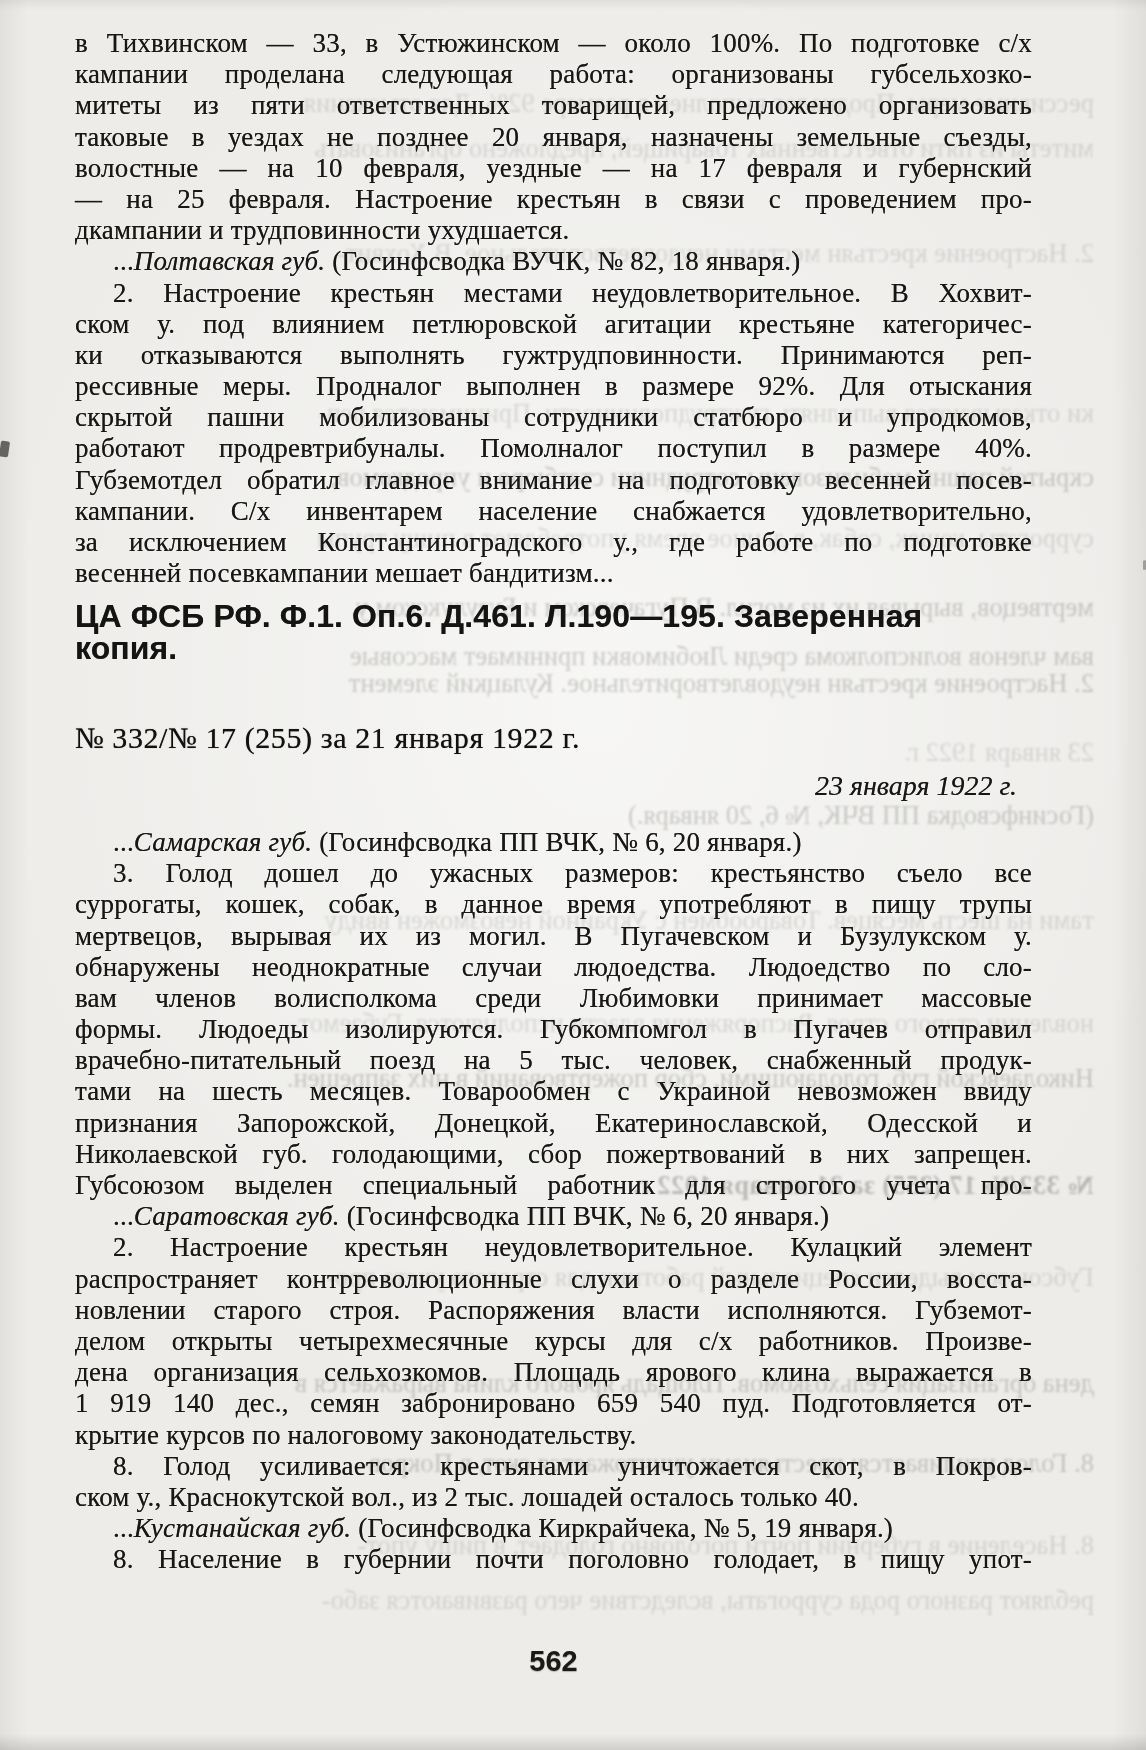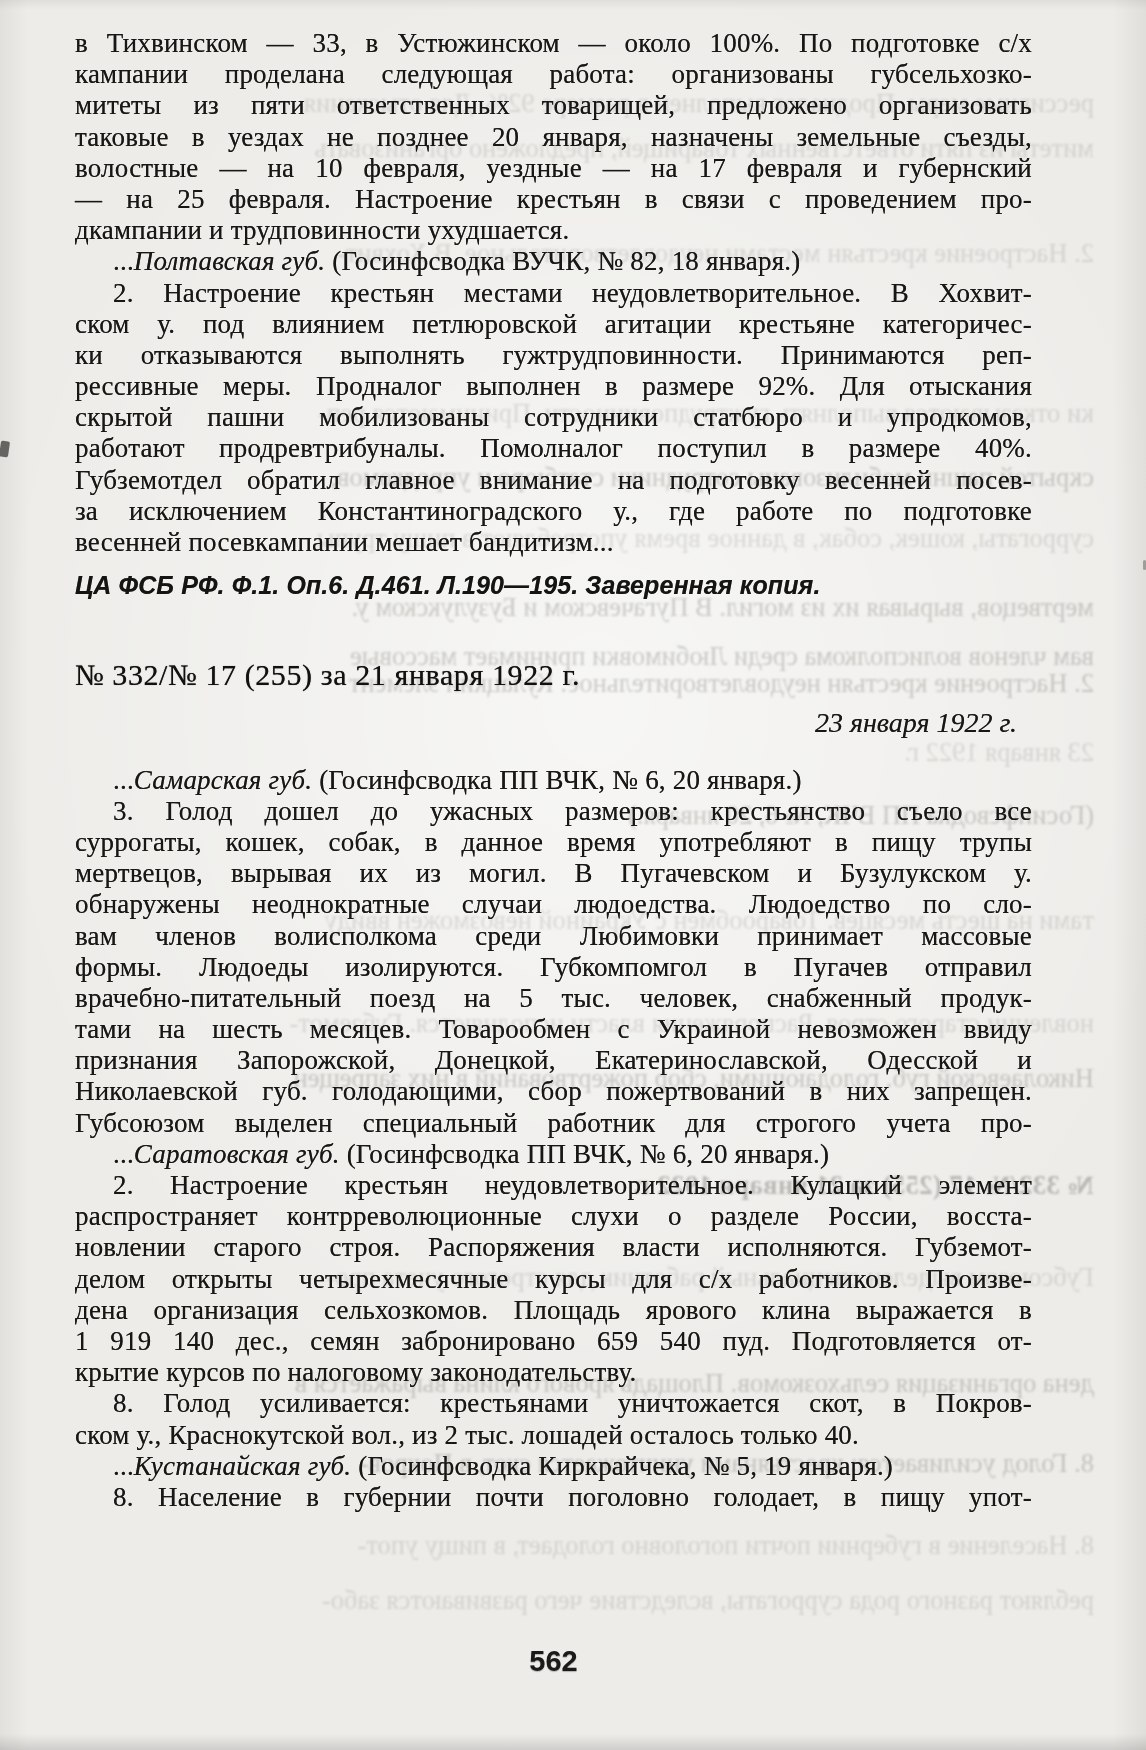--- a/index.html
+++ b/index.html
@@ -27,24 +27,23 @@
     letter-spacing:.2px;
     text-align:justify;text-align-last:justify;
     white-space:normal;overflow:visible;
     text-shadow:0 0 .6px rgba(25,24,22,.75);
   }
   .line.left{text-align-last:left;}
   .line.ind{text-indent:38px;}
   .source .province{font-style:italic;}
   .archive-line{
     font-family:"Liberation Sans","DejaVu Sans",sans-serif;
-    font-weight:bold;font-size:25px;line-height:31.2px;
+    font-weight:bold;font-size:32px;line-height:31.2px;
     letter-spacing:.1px;color:#141413;
     text-shadow:0 0 .4px rgba(20,20,20,.6);
-    font-style:italic;
   }
   .doc-heading{
     font-weight:normal;font-size:30px;line-height:40px;
     letter-spacing:.6px;color:#121110;
     text-shadow:0 0 .7px rgba(18,17,16,.8);
   }
   .doc-date{
     font-style:italic;font-size:28px;line-height:31.2px;
     text-align:right;padding-right:15px;
     text-shadow:0 0 .5px rgba(25,24,22,.7);
@@ -111,20 +110,21 @@
       </div>
       <div class="line left ind source"><span>...</span><i class="province">Полтавская губ.</i><span> (Госинфсводка ВУЧК, № 82, 18 января.)</span></div>
       <div class="para">
         <div class="line ind">2. Настроение крестьян местами неудовлетворительное. В Хохвит-</div>
         <div class="line">ском у. под влиянием петлюровской агитации крестьяне категоричес-</div>
         <div class="line">ки отказываются выполнять гужтрудповинности. Принимаются реп-</div>
         <div class="line">рессивные меры. Продналог выполнен в размере 92%. Для отыскания</div>
         <div class="line">скрытой пашни мобилизованы сотрудники статбюро и упродкомов,</div>
         <div class="line">работают продревтрибуналы. Помолналог поступил в размере 40%.</div>
         <div class="line">Губземотдел обратил главное внимание на подготовку весенней посев-</div>
+        <div class="line">кампании. С/х инвентарем население снабжается удовлетворительно,</div>
         <div class="line">за исключением Константиноградского у., где работе по подготовке</div>
         <div class="line left">весенней посевкампании мешает бандитизм...</div>
       </div>
       <div class="archive-line" style="margin-top: 12px;">ЦА ФСБ РФ. Ф.1. Оп.6. Д.461. Л.190—195. Заверенная копия.</div>
       <div class="doc-heading" style="margin-top: 54px;">№ 332/№ 17 (255) за 21 января 1922 г.</div>
       <div class="doc-date" style="margin-top: 12px;">23 января 1922 г.</div>
       <div class="line left ind source" style="margin-top: 26px;"><span>...</span><i class="province">Самарская губ.</i><span> (Госинфсводка ПП ВЧК, № 6, 20 января.)</span></div>
       <div class="para">
         <div class="line ind">3. Голод дошел до ужасных размеров: крестьянство съело все</div>
         <div class="line">суррогаты, кошек, собак, в данное время употребляют в пищу трупы</div>

